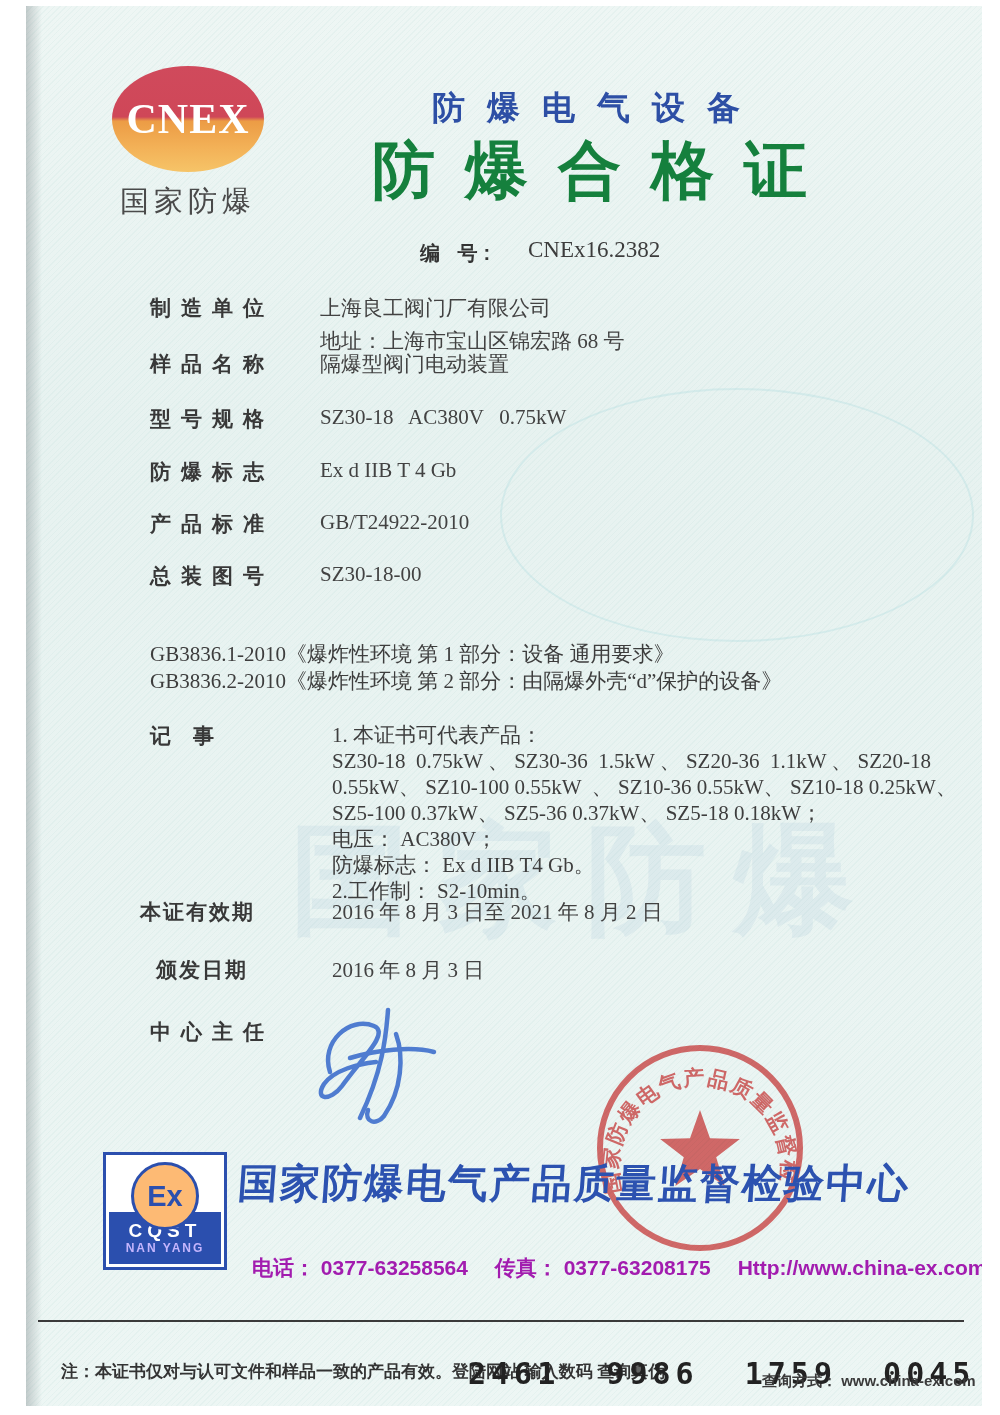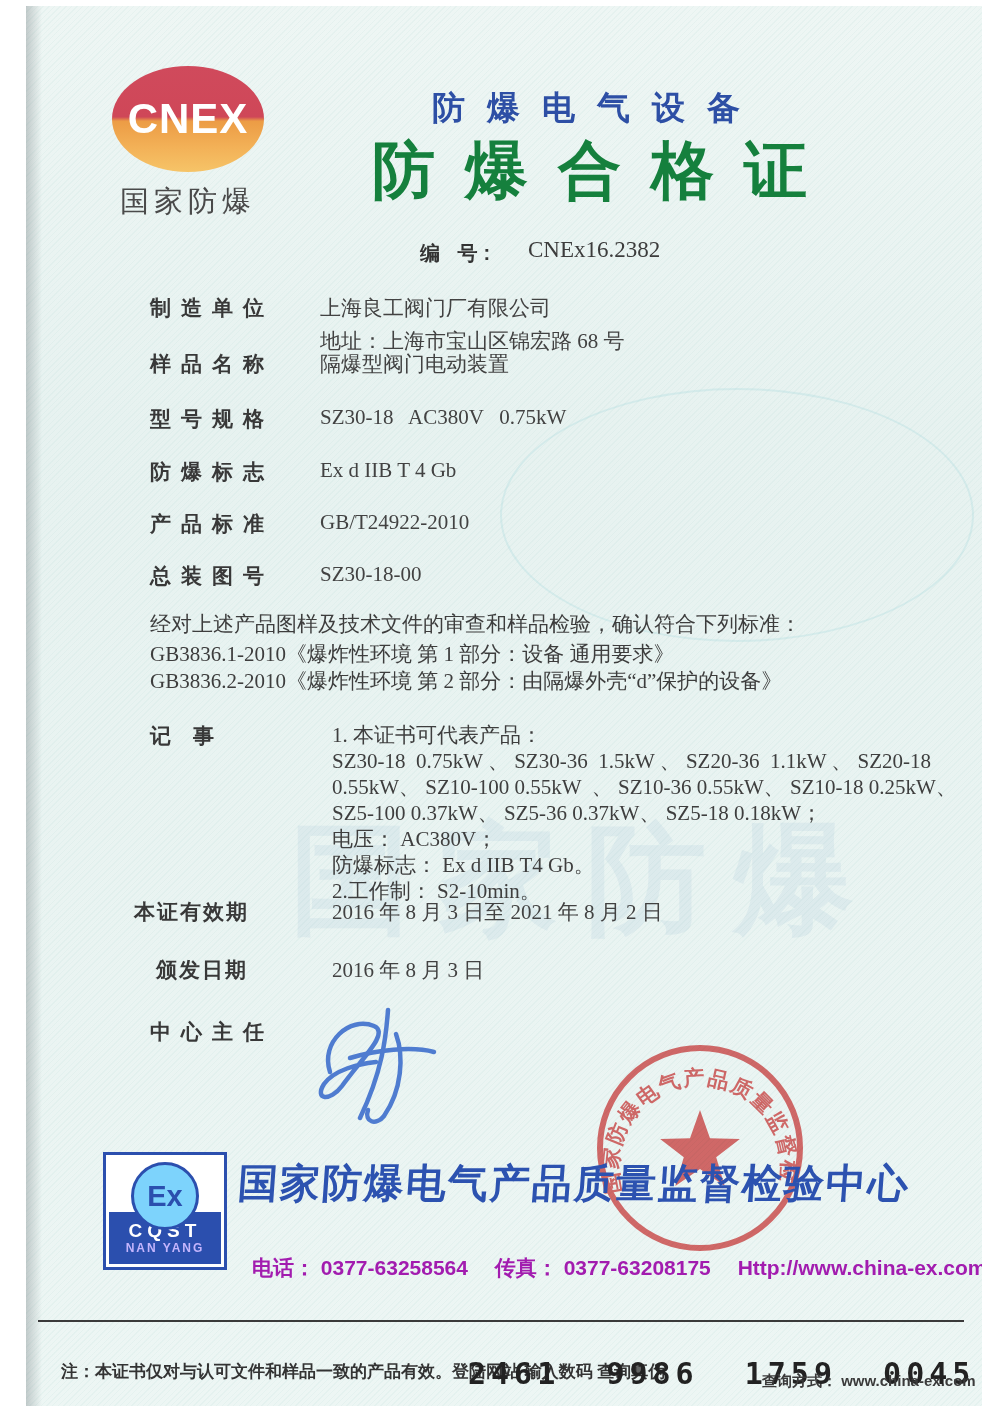--- a/index.html
+++ b/index.html
@@ -16,38 +16,38 @@
   .lbl{font-family:"Liberation Sans",sans-serif;color:#383838;font-weight:600;font-size:21px;letter-spacing:10px;white-space:pre;}
   .lbl.tight{letter-spacing:2px;}
   .lbl.wide{letter-spacing:22px;}
   .val{font-family:"Liberation Serif","DejaVu Serif",serif;color:#424242;font-size:21px;white-space:pre;}
   .notes-line{font-family:"Liberation Serif","DejaVu Serif",serif;color:#3e3e3e;font-size:21px;line-height:26px;white-space:pre;}
   .std{font-family:"Liberation Serif","DejaVu Serif",serif;color:#3d3d3d;font-size:21px;white-space:pre;}
   
   .cnex-ellipse{left:112px;top:66px;width:152px;height:106px;border-radius:50%;
     background:linear-gradient(180deg,#d04a5c 0%,#cf4758 48%,#ec9c45 52%,#f3b258 78%,#f6c468 100%);
     display:flex;align-items:center;justify-content:center;}
-  .cnex-text{color:#ffffff;font-weight:bold;font-size:42px;letter-spacing:1px;font-family:Liberation Sans, sans-serif;}
+  .cnex-text{color:#ffffff;font-weight:bold;font-size:42px;letter-spacing:1px;font-family:Liberation Serif, serif;}
   .cnex-caption{left:106px;top:182px;width:164px;text-align:center;font-size:29px;color:#4a4a4a;letter-spacing:5px;font-weight:500;}
   .subtitle{left:432px;top:86px;font-size:33px;font-weight:bold;color:#2d4fa5;letter-spacing:22px;white-space:pre;}
   .big-title{left:372px;top:128px;font-size:63px;font-weight:bold;color:#15803d;letter-spacing:30px;white-space:pre;}
   .certno-label{left:420px;top:240px;font-size:20px;font-weight:600;color:#333;letter-spacing:6px;white-space:pre;}
   .certno-value{left:528px;top:237px;font-size:23px;font-family:"Liberation Serif",serif;color:#3c3c3c;}
   
   .wm-text{left:290px;top:800px;font-size:120px;font-weight:bold;letter-spacing:28px;
     color:rgba(105,155,195,0.10);font-family:"DejaVu Serif",serif;white-space:pre;}
   .wm-arc{left:500px;top:388px;width:470px;height:250px;border:2px solid rgba(160,214,218,0.28);border-radius:50%;}
   
   .badge{left:103px;top:1152px;width:124px;height:118px;border:3px solid #2b4fae;background:#ffffff;box-sizing:border-box;}
   .badge-band{position:absolute;left:3px;right:3px;bottom:3px;height:52px;background:#2b4fae;
     display:flex;flex-direction:column;align-items:center;justify-content:center;}
   .badge-cqst{color:#ffffff;font-size:19px;font-weight:bold;letter-spacing:5px;line-height:20px;}
   .badge-ny{color:#c4b5fd;font-size:12px;font-weight:bold;letter-spacing:2px;line-height:15px;}
   .badge-circle{position:absolute;left:50%;top:7px;transform:translateX(-50%);width:62px;height:62px;
-    border:3px solid #2b4fae;border-radius:50%;background:#7dd3fc;display:flex;align-items:center;justify-content:center;z-index:2;}
+    border:3px solid #2b4fae;border-radius:50%;background:#fdba74;display:flex;align-items:center;justify-content:center;z-index:2;}
   .badge-ex{color:#2b4fae;font-size:29px;font-weight:bold;}
   .org-name{left:238px;top:1156px;width:680px;font-size:40px;font-weight:bold;color:#2c52b0;
     font-family:"DejaVu Serif","Liberation Serif",serif;letter-spacing:2px;white-space:pre;transform:skewX(-4deg);}
   .org-addr{left:310px;top:1218px;font-size:21px;font-weight:bold;color:#2b50b0;white-space:pre;}
   .org-phone{left:252px;top:1254px;font-size:21px;font-weight:bold;color:#a21caf;white-space:pre;}
   
   .sep-line{left:38px;top:1320px;width:926px;height:2px;background:#3a3a3a;}
   .foot-note{left:42px;top:1340px;font-size:17px;font-weight:600;color:#333;white-space:pre;}
   .foot-hint{}
   .foot-code{left:468px;top:1356px;font-size:30px;font-weight:bold;color:#222;
@@ -91,36 +91,35 @@
 
   <div class="abs lbl" style="left:150px;top:458px;">防爆标志</div>
   <div class="abs val" style="left:320px;top:458px;">Ex d IIB T 4 Gb</div>
 
   <div class="abs lbl" style="left:150px;top:510px;">产品标准</div>
   <div class="abs val" style="left:320px;top:510px;">GB/T24922-2010</div>
 
   <div class="abs lbl" style="left:150px;top:562px;">总装图号</div>
   <div class="abs val" style="left:320px;top:562px;">SZ30-18-00</div>
 
-  <div class="abs std" style="left:150px;top:610px;">经对上述产品图样及技术文件的审查和样品检验，确认符合下列标准：</div>
   <div class="abs std" style="left:150px;top:640px;">GB3836.1-2010《爆炸性环境 第 1 部分：设备 通用要求》</div>
   <div class="abs std" style="left:150px;top:667px;">GB3836.2-2010《爆炸性环境 第 2 部分：由隔爆外壳“d”保护的设备》</div>
 
   <div class="abs lbl wide" style="left:150px;top:722px;">记事</div>
   <div class="abs" style="left:332px;top:722px;">
     <div class="notes-line">1. 本证书可代表产品：</div>
     <div class="notes-line">SZ30-18  0.75kW 、 SZ30-36  1.5kW 、 SZ20-36  1.1kW 、 SZ20-18</div>
     <div class="notes-line">0.55kW、 SZ10-100 0.55kW  、 SZ10-36 0.55kW、 SZ10-18 0.25kW、</div>
     <div class="notes-line">SZ5-100 0.37kW、 SZ5-36 0.37kW、 SZ5-18 0.18kW；</div>
     <div class="notes-line">电压： AC380V；</div>
     <div class="notes-line">防爆标志： Ex d IIB T4 Gb。</div>
     <div class="notes-line">2.工作制： S2-10min。</div>
   </div>
 
-  <div class="abs lbl tight" style="left:134px;top:898px;text-align:center;">本证有效期</div>
+  <div class="abs lbl tight" style="left:140px;top:898px;text-align:center;">本证有效期</div>
   <div class="abs val" style="left:332px;top:898px;">2016 年 8 月 3 日至 2021 年 8 月 2 日</div>
 
   <div class="abs lbl tight" style="left:156px;top:956px;">颁发日期</div>
   <div class="abs val" style="left:332px;top:956px;">2016 年 8 月 3 日</div>
 
   <div class="abs lbl" style="left:150px;top:1018px;">中心主任</div>
 
   <svg class="abs sig" width="180" height="135" viewBox="0 0 180 135">
     <g fill="none" stroke="#4f7cd0" stroke-width="4.5" stroke-linecap="round">
       <path d="M38,72 C28,42 58,16 82,26 C98,33 70,58 50,86 C38,102 22,100 32,84 C42,70 66,64 84,62"></path>

